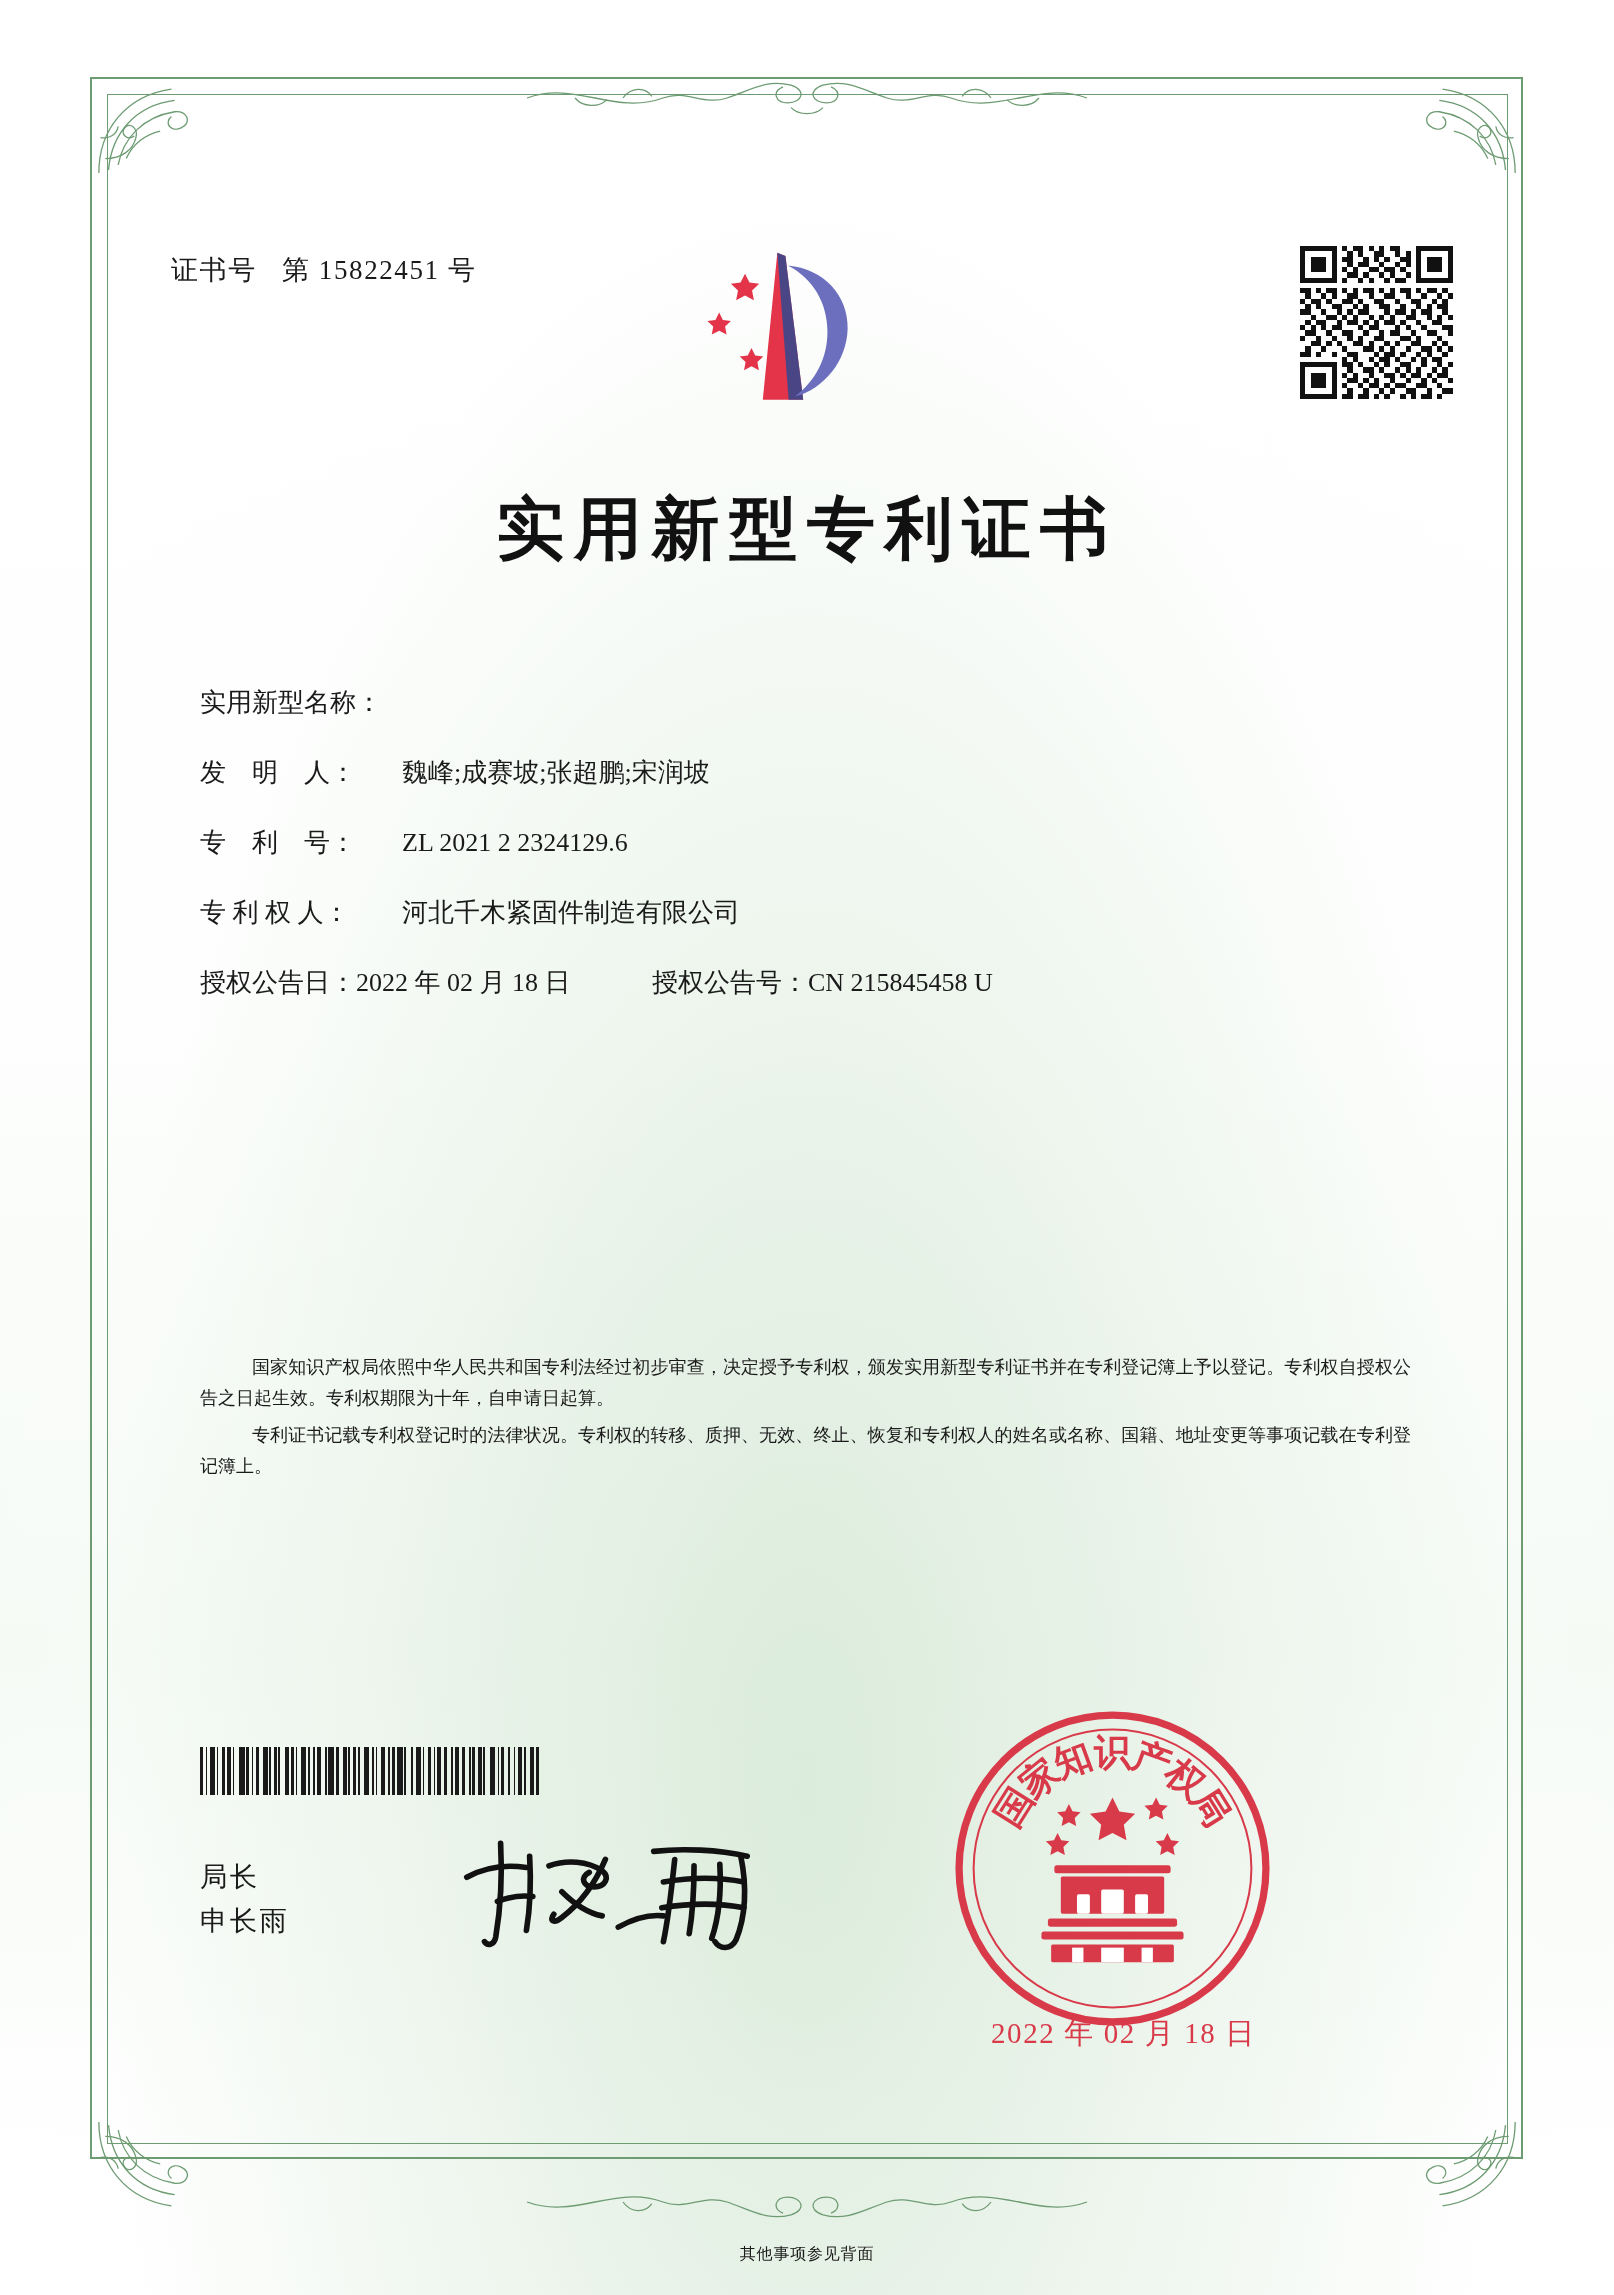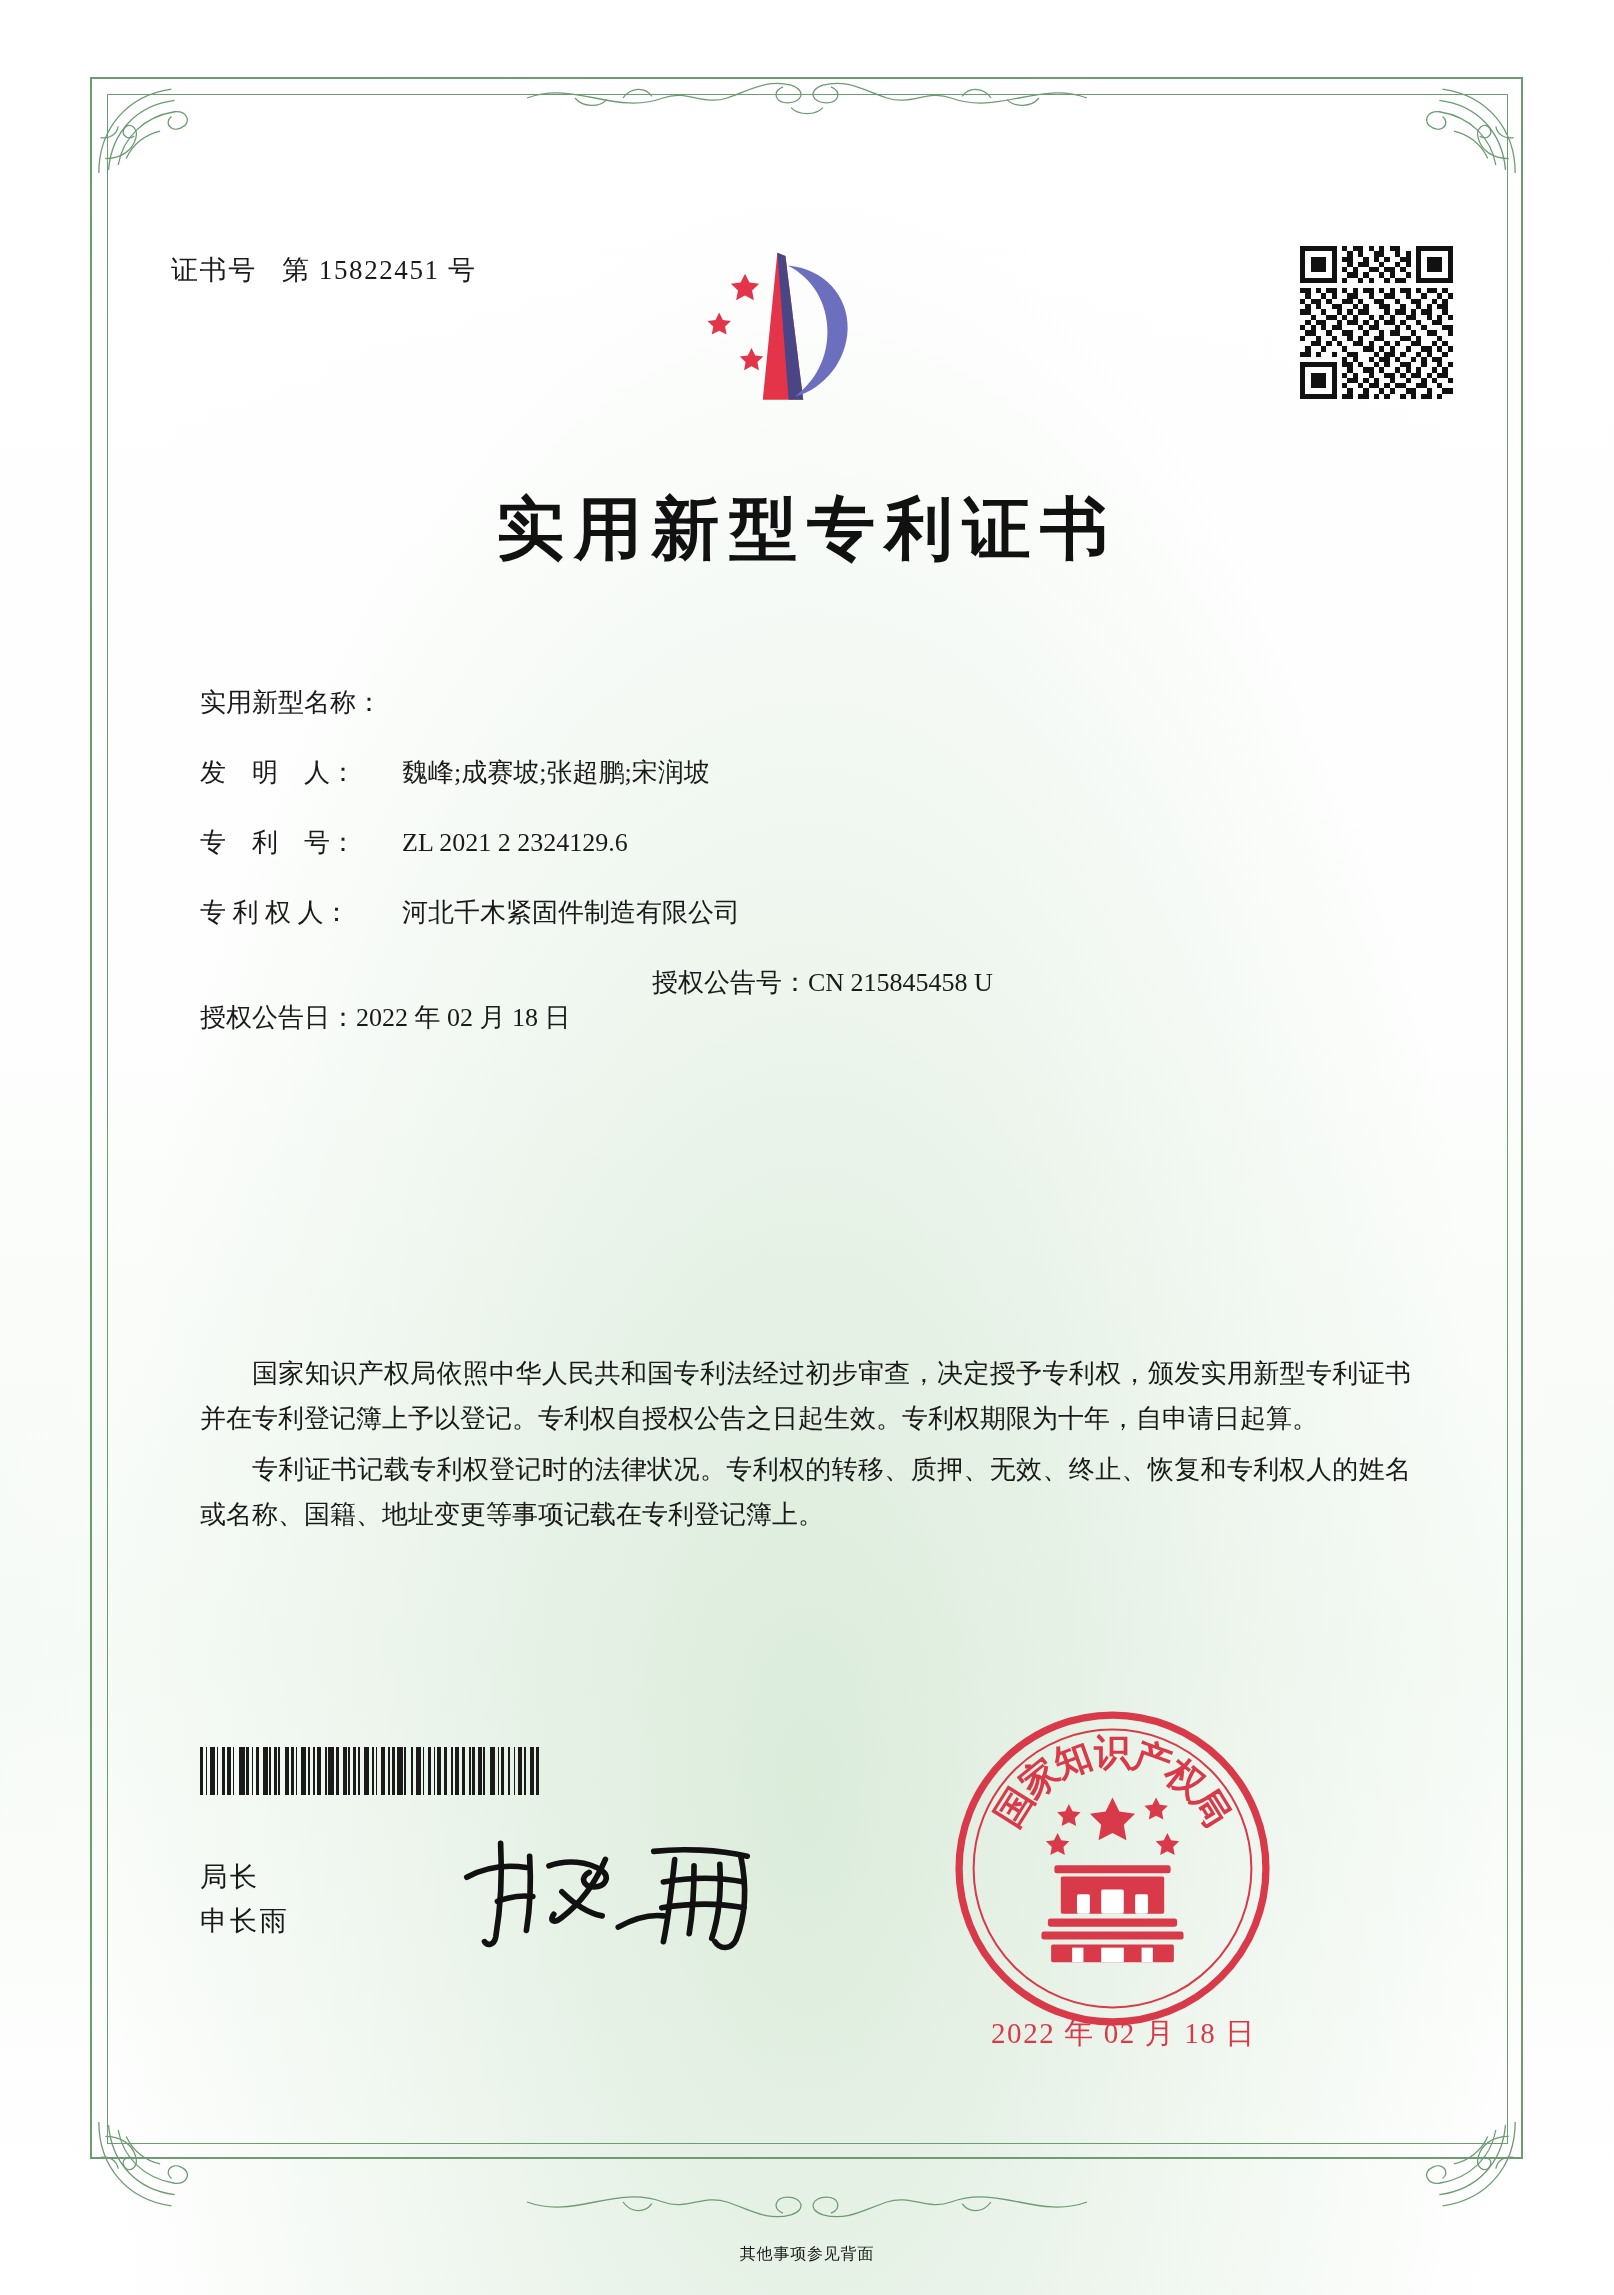--- a/index.html
+++ b/index.html
@@ -149,30 +149,30 @@
   .field-value .second-line {
     display: block;
     margin-top: 11.3px;
   }
   .inline-pair {
     display: flex;
     align-items: flex-start;
     width: 100%;
     white-space: nowrap;
   }
-  .inline-pair .left-part { width: 452px; flex: 0 0 452px; margin-top: 35px; }
+  .inline-pair .left-part { width: 452px; flex: 0 0 452px; }
   .inline-pair .right-label { margin-right: 0; }
 
   
   .paragraphs {
     position: absolute;
     left: 200px;
     top: 1352px;
     width: 1211px;
-    font-size: 26px;
+    font-size: 18px;
     line-height: 1.72;
     text-align: justify;
   }
   .paragraphs p {
     margin: 0 0 6.5px 0;
     text-indent: 52px;
   }
 
   
   .barcode {

